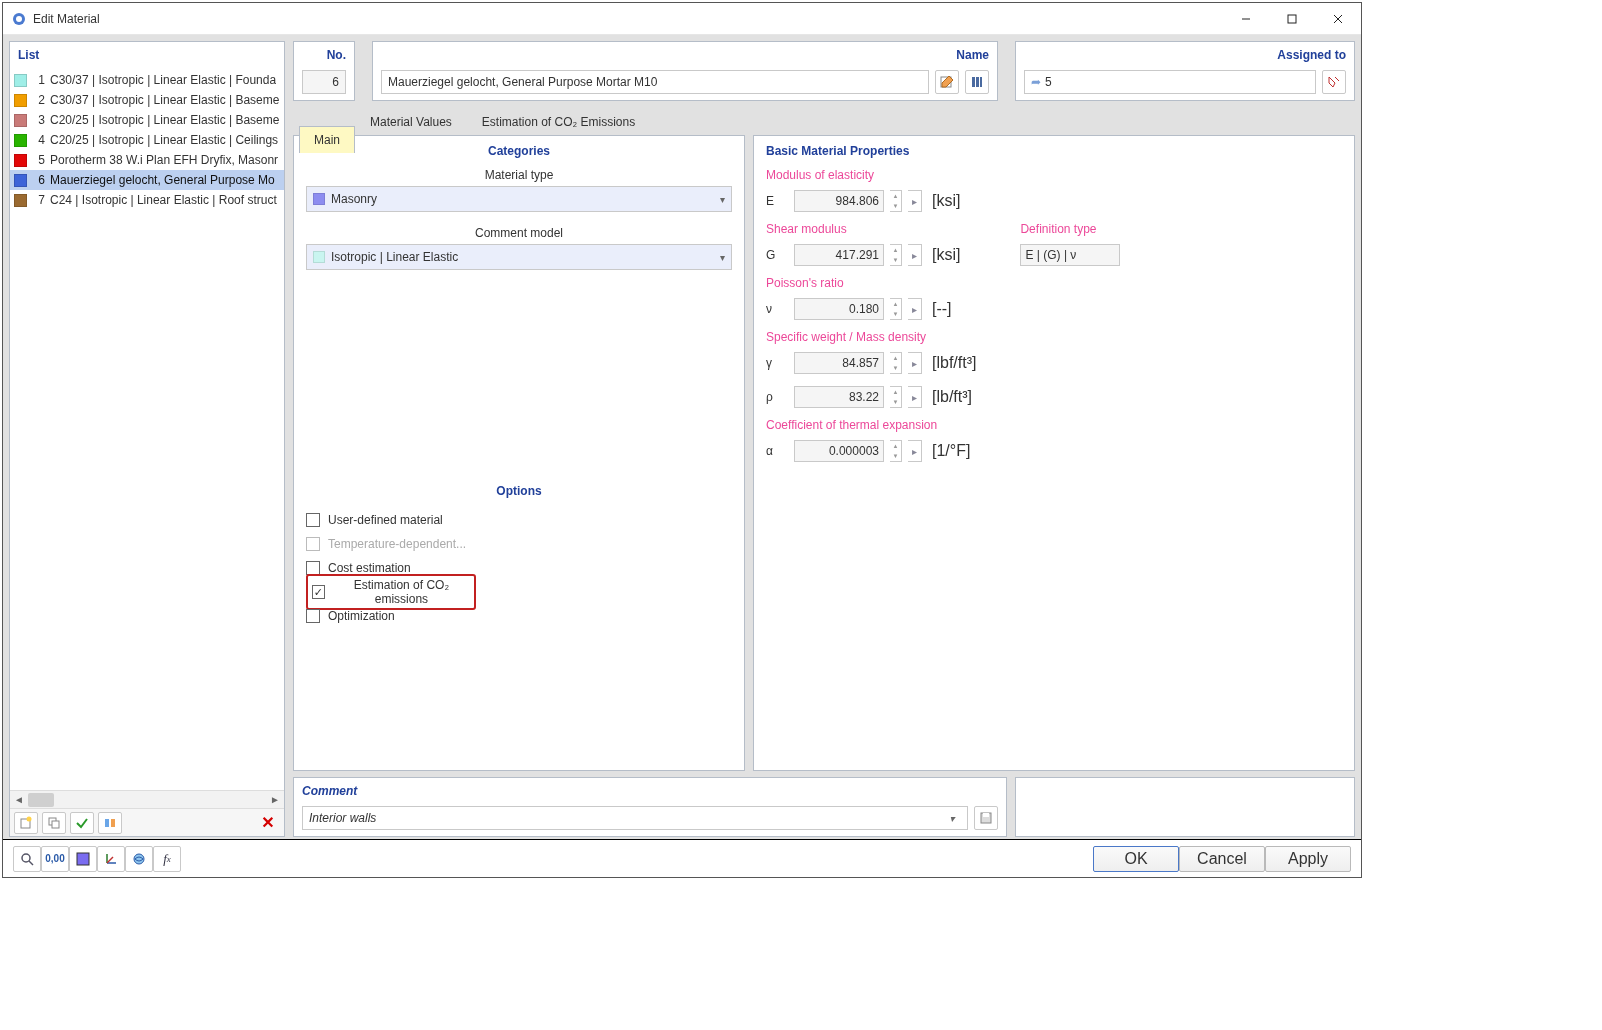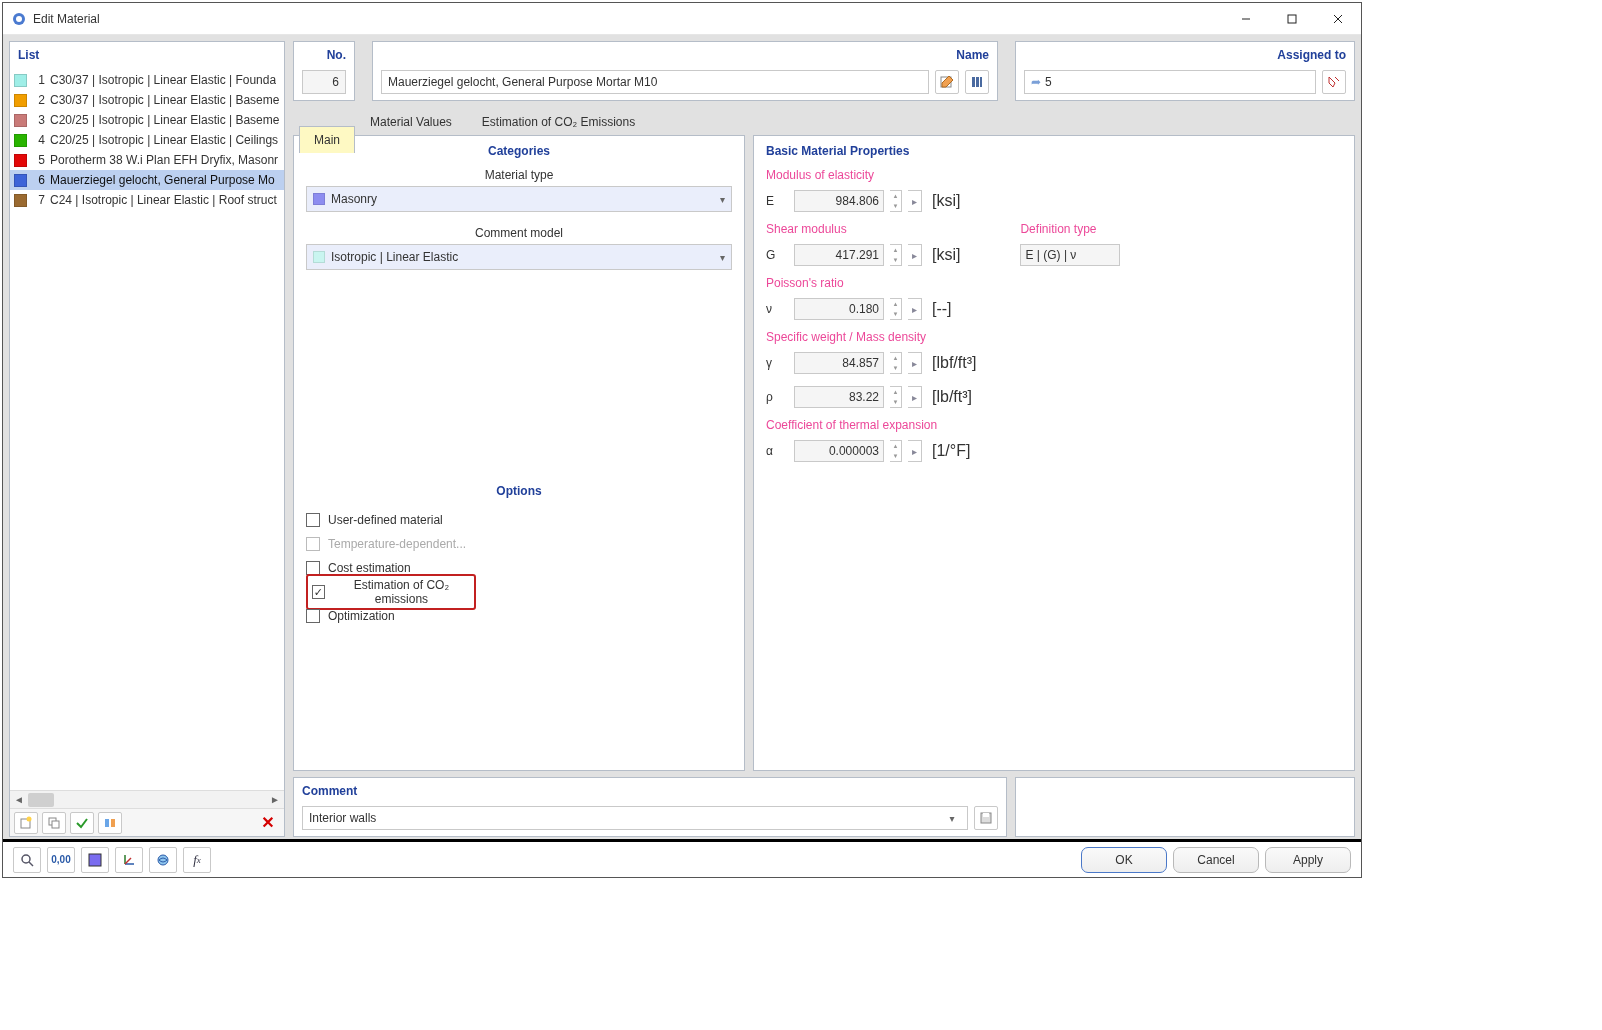--- a/index.html
+++ b/index.html
@@ -81,30 +81,30 @@
 .prop-row { display: flex; align-items: center; height: 26px; gap: 6px; margin-bottom: 8px; }
 .prop-sym { width: 22px; font-size: 12px; color: #333; }
 .val-box { width: 90px; height: 22px; border: 1px solid #c9c9c9; background: #f5f5f5; display: flex; align-items: center; justify-content: flex-end; padding: 0 4px; font-size: 12px; }
 .spin { width: 12px; height: 22px; display: flex; flex-direction: column; border: 1px solid #c9c9c9; border-left: none; }
 .spin div { flex: 1; display: flex; align-items: center; justify-content: center; font-size: 6px; color: #999; }
 .go-arrow { width: 14px; height: 22px; display: flex; align-items: center; justify-content: center; color: #889; font-size: 10px; border: 1px solid #c9c9c9; border-left: none; }
 .unit { margin-left: 4px; font-size: 16px; color: #333; }
 .two-col { display: flex; gap: 60px; }
 
 
-.comment-panel { height: 60px; }
+.comment-panel { height: 60px; font-style: italic; }
 .extra-panel { width: 340px; height: 60px; }
 .comment-row { display: flex; gap: 8px; }
 .comment-input { flex: 1; height: 24px; border: 1px solid #c9c9c9; background: #fff; display: flex; align-items: center; padding: 0 6px; }
 .combo-arrow { width: 18px; text-align: center; color: #666; margin-left: auto; font-size: 10px; }
 
 
-.footer { height: 38px; background: #fff; border-top: 3px solid #000000; display: flex; align-items: center; padding: 0 10px; gap: 6px; }
+.footer { height: 38px; background: #fff; border-top: 1px solid #000000; display: flex; align-items: center; padding: 0 10px; }
 .footer .tool { width: 28px; height: 26px; border: 1px solid #c9c9c9; background: #fff; display: flex; align-items: center; justify-content: center; border-radius: 2px; }
-.footer .btn { width: 86px; height: 26px; border: 1px solid #b9b9b9; background: linear-gradient(#fafafa,#eee); display: flex; align-items: center; justify-content: center; font-size: 12px; border-radius: 7px; }
+.footer .btn { width: 86px; height: 26px; border: 1px solid #b9b9b9; background: linear-gradient(#fafafa,#eee); display: flex; align-items: center; justify-content: center; font-size: 16px; border-radius: 2px; }
 .footer .btn.primary { border-color: #4a78c8; }
 .footer .spacer { flex: 1; }
 
 sub { font-size: 9px; }
 </style>
 </head>
 <body>
 
 <div class="window">
 

